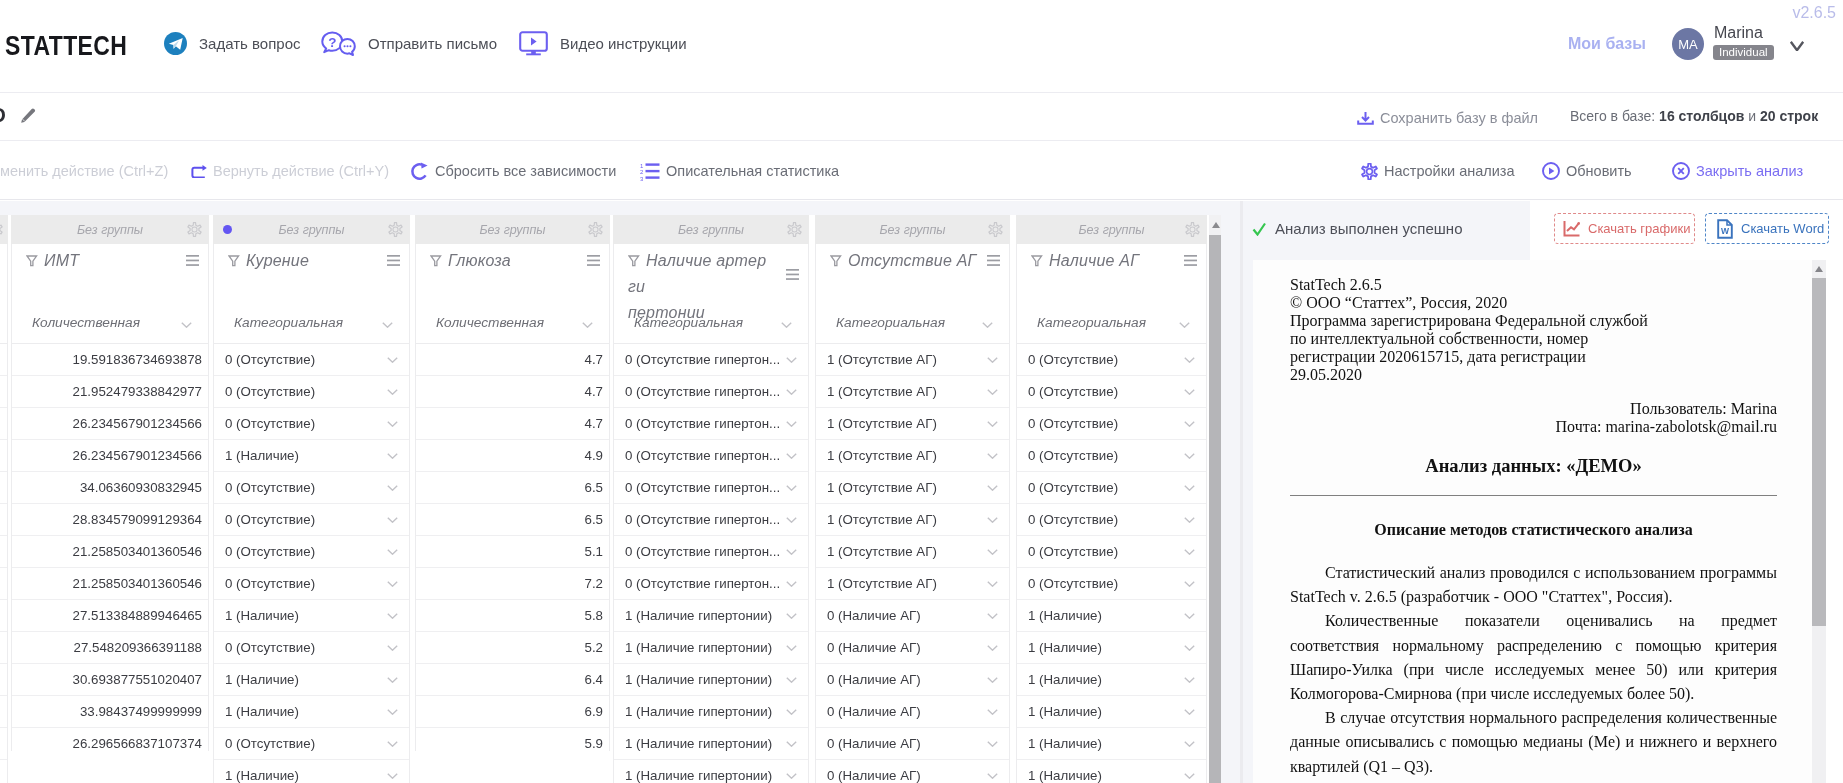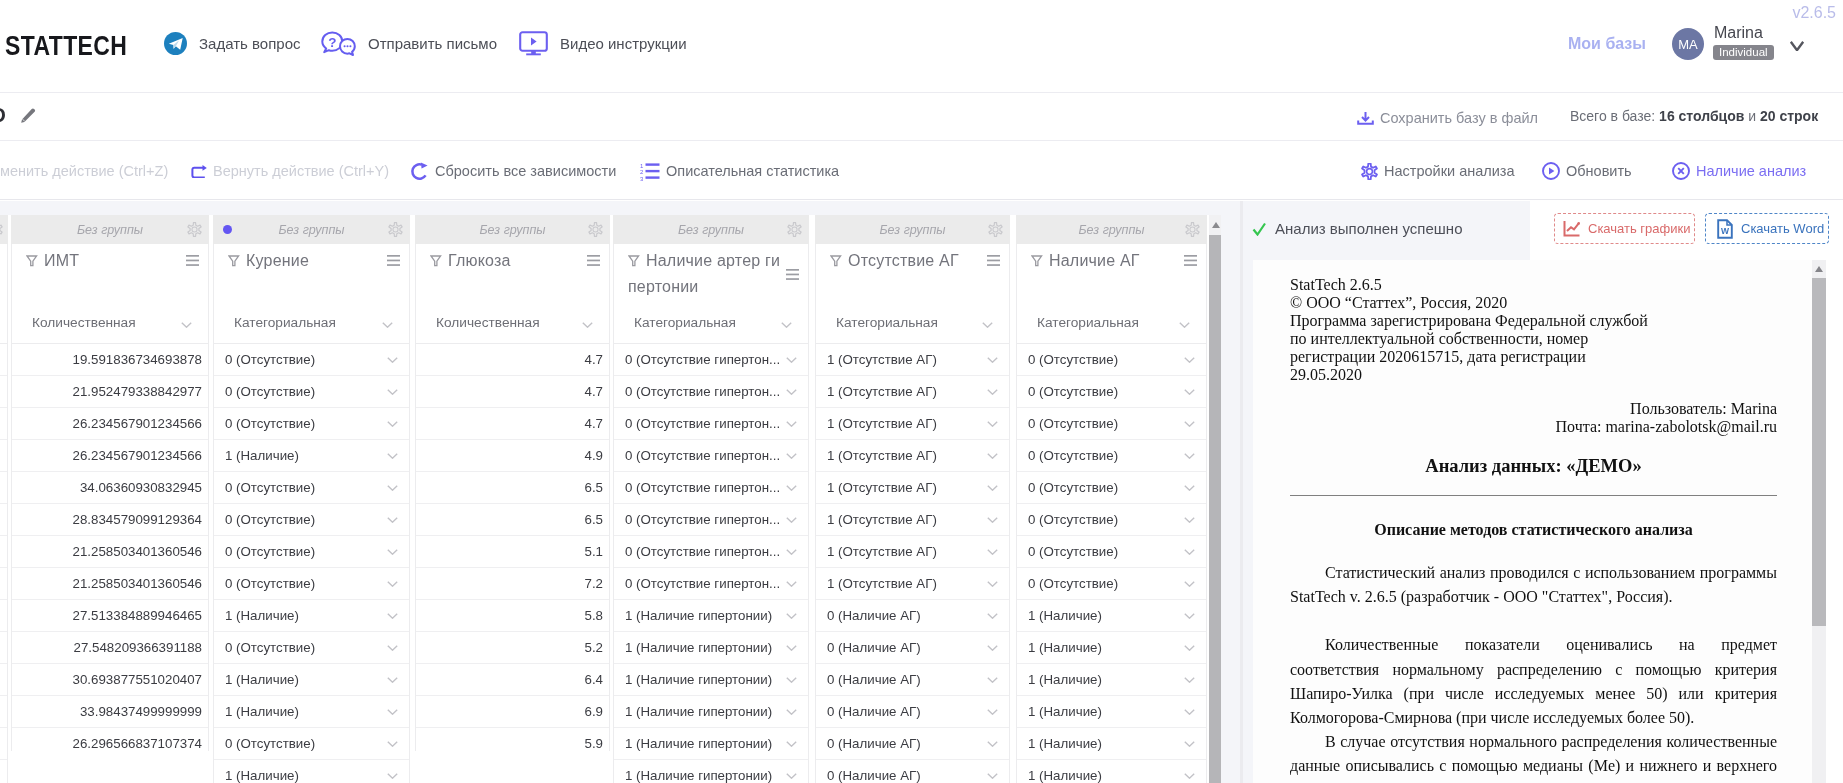--- a/index.html
+++ b/index.html
@@ -21,21 +21,21 @@
 
 #tbar{position:absolute;left:0;top:142px;width:1843px;height:58px;background:#fff;border-bottom:1px solid #e7e7ec;}
 .titem{position:absolute;top:0;height:58px;display:flex;align-items:center;gap:6px;font-size:14.5px;color:#6a6d76;white-space:nowrap;}
 .titem.dis{color:#ccced6;}
 
 #content{position:absolute;left:0;top:201px;width:1530px;height:582px;background:#f4f5f9;}
 .col{position:absolute;top:14px;}
 .grp{height:29px;background:#ebebeb;display:flex;align-items:center;position:relative;}
 .grptxt{position:absolute;left:0;right:0;text-align:center;font-size:12.5px;font-style:italic;color:#a6a6ac;}
 .colbody{background:#fff;border-left:1px solid #ececee;border-right:1px solid #ececee;position:relative;}
-.chead{height:100px;position:relative;border-bottom:1px solid #ececee;}
+.chead{height:100px;position:relative;border-bottom:1px solid #ececee;font-style:italic;}
 .ctitle{position:absolute;left:14px;top:4px;right:26px;font-size:16px;letter-spacing:0.2px;color:#73747c;line-height:26px;}
 .cburger{position:absolute;right:9px;}
 .ctype{position:absolute;left:20px;bottom:13px;font-size:13.7px;color:#6d6e75;}
 .ctypechev{position:absolute;right:16px;bottom:15px;}
 .drow{height:32px;border-bottom:1px solid #efeff1;position:relative;font-size:13.3px;color:#3b3c42;}
 .num{position:absolute;right:6px;top:0;line-height:31px;}
 .cat{position:absolute;left:11px;top:0;line-height:31px;}
 .rchev{position:absolute;right:11px;top:13px;}
 
 #status{position:absolute;left:1252px;top:19px;display:flex;align-items:center;gap:8px;font-size:15px;color:#4d4f58;}
@@ -149,21 +149,21 @@
           <circle cx="9" cy="9" r="8" fill="none" stroke="#6c5ff0" stroke-width="1.9"></circle>
           <path d="M7 5.6 L12.4 9 L7 12.4 Z" fill="#6c5ff0"></path>
         </svg>
         <span>Обновить</span>
       </div>
       <div class="titem" style="left:1672px;color:#7b6ef2;">
         <svg width="18" height="18" viewBox="0 0 18 18">
           <circle cx="9" cy="9" r="8" fill="none" stroke="#6c5ff0" stroke-width="1.9"></circle>
           <path d="M6.2 6.2 L11.8 11.8 M11.8 6.2 L6.2 11.8" stroke="#6c5ff0" stroke-width="1.9"></path>
         </svg>
-        <span>Наличие анализ</span>
+        <span>Закрыть анализ</span>
       </div>
     </div>
     <div id="content">
       <div class="abs" style="left:0;top:14px;width:1209px;height:568px;background:#fff;"></div>
       <div class="col" style="left:11px;width:198px;">
         <div class="grp">
           <div class="grptxt">Без группы</div>
           <span style="position:absolute;right:7px;top:7px;">
             <svg width="15" height="15" viewBox="0 0 15 15">
               <polygon points="6.18,3.20 6.46,0.53 8.54,0.53 8.82,3.20 10.57,4.21 13.02,3.11 14.06,4.92 11.88,6.49 11.88,8.51 14.06,10.08 13.02,11.89 10.57,10.79 8.82,11.80 8.54,14.47 6.46,14.47 6.18,11.80 4.43,10.79 1.98,11.89 0.94,10.08 3.12,8.51 3.12,6.49 0.94,4.92 1.98,3.11 4.43,4.21" fill="none" stroke="#c9c9cd" stroke-width="1.2" stroke-linejoin="round"></polygon>
@@ -927,19 +927,19 @@
         </svg>
         <span>Скачать Word</span>
       </div>
       <div id="paper">
         <div class="docblk" style="padding-top:16px;font-size:16px;line-height:18px;">StatTech 2.6.5<br>© ООО “Статтех”, Россия, 2020<br>Программа зарегистрирована Федеральной службой<br>по интеллектуальной собственности, номер<br>регистрации 2020615715, дата регистрации<br>29.05.2020</div>
         <div class="docblk" style="margin-top:16px;font-size:16px;line-height:18px;text-align:right;">Пользователь: Marina<br>Почта: marina-zabolotsk@mail.ru</div>
         <div class="docblk" style="margin-top:20px;font-size:18.5px;font-weight:bold;text-align:center;">Анализ данных: «ДЕМО»</div>
         <div class="docblk" style="margin-top:18px;border-top:1px solid #808080;"></div>
         <div class="docblk" style="margin-top:25px;font-size:16px;font-weight:bold;text-align:center;">Описание методов статистического анализа</div>
         <div class="docblk" style="margin-top:22px;font-size:16px;line-height:24.2px;text-align:justify;text-indent:35px;">Статистический анализ проводился с использованием программы StatTech v. 2.6.5 (разработчик - ООО "Статтех", Россия).</div>
-        <div class="docblk" style="font-size:16px;line-height:24.2px;text-align:justify;text-indent:35px;margin-top:24px;">Количественные показатели оценивались на предмет соответствия нормальному распределению с помощью критерия Шапиро-Уилка (при числе исследуемых менее 50) или критерия Колмогорова-Смирнова (при числе исследуемых более 50).</div>
+        <div class="docblk" style="font-size:16px;line-height:24.2px;text-align:justify;text-indent:35px;">Количественные показатели оценивались на предмет соответствия нормальному распределению с помощью критерия Шапиро-Уилка (при числе исследуемых менее 50) или критерия Колмогорова-Смирнова (при числе исследуемых более 50).</div>
         <div class="docblk" style="font-size:16px;line-height:24.2px;text-align:justify;text-indent:35px;">В случае отсутствия нормального распределения количественные данные описывались с помощью медианы (Me) и нижнего и верхнего квартилей (Q1 – Q3).</div>
       </div>
       <div class="sbtrack" style="left:1812px;top:59px;width:14px;height:523px;background:#f0f0f2;"></div>
       <div class="sbarrow" style="left:1815px;top:65px;border-left:4px solid transparent;border-right:4px solid transparent;border-bottom:6px solid #85858a;"></div>
       <div class="sbthumb" style="left:1812px;top:77px;width:14px;height:348px;background:#b9b9bc;"></div>
     </div>
   </div>
 </body></html>

